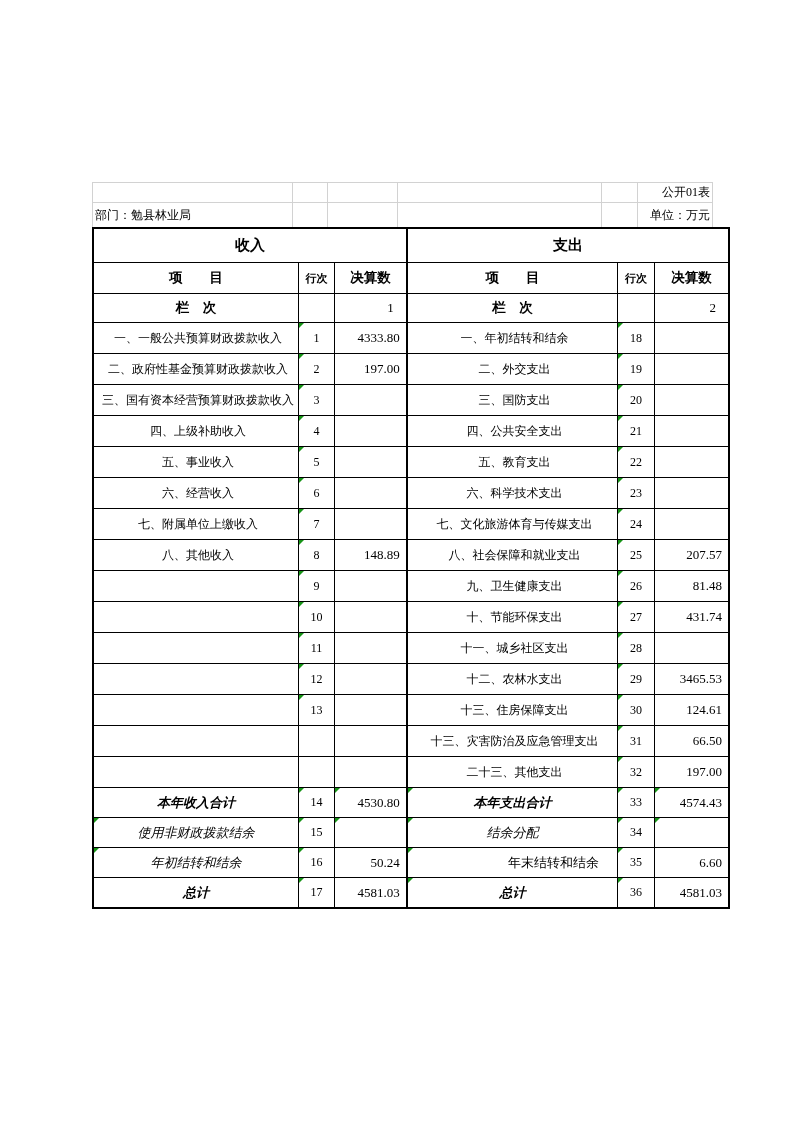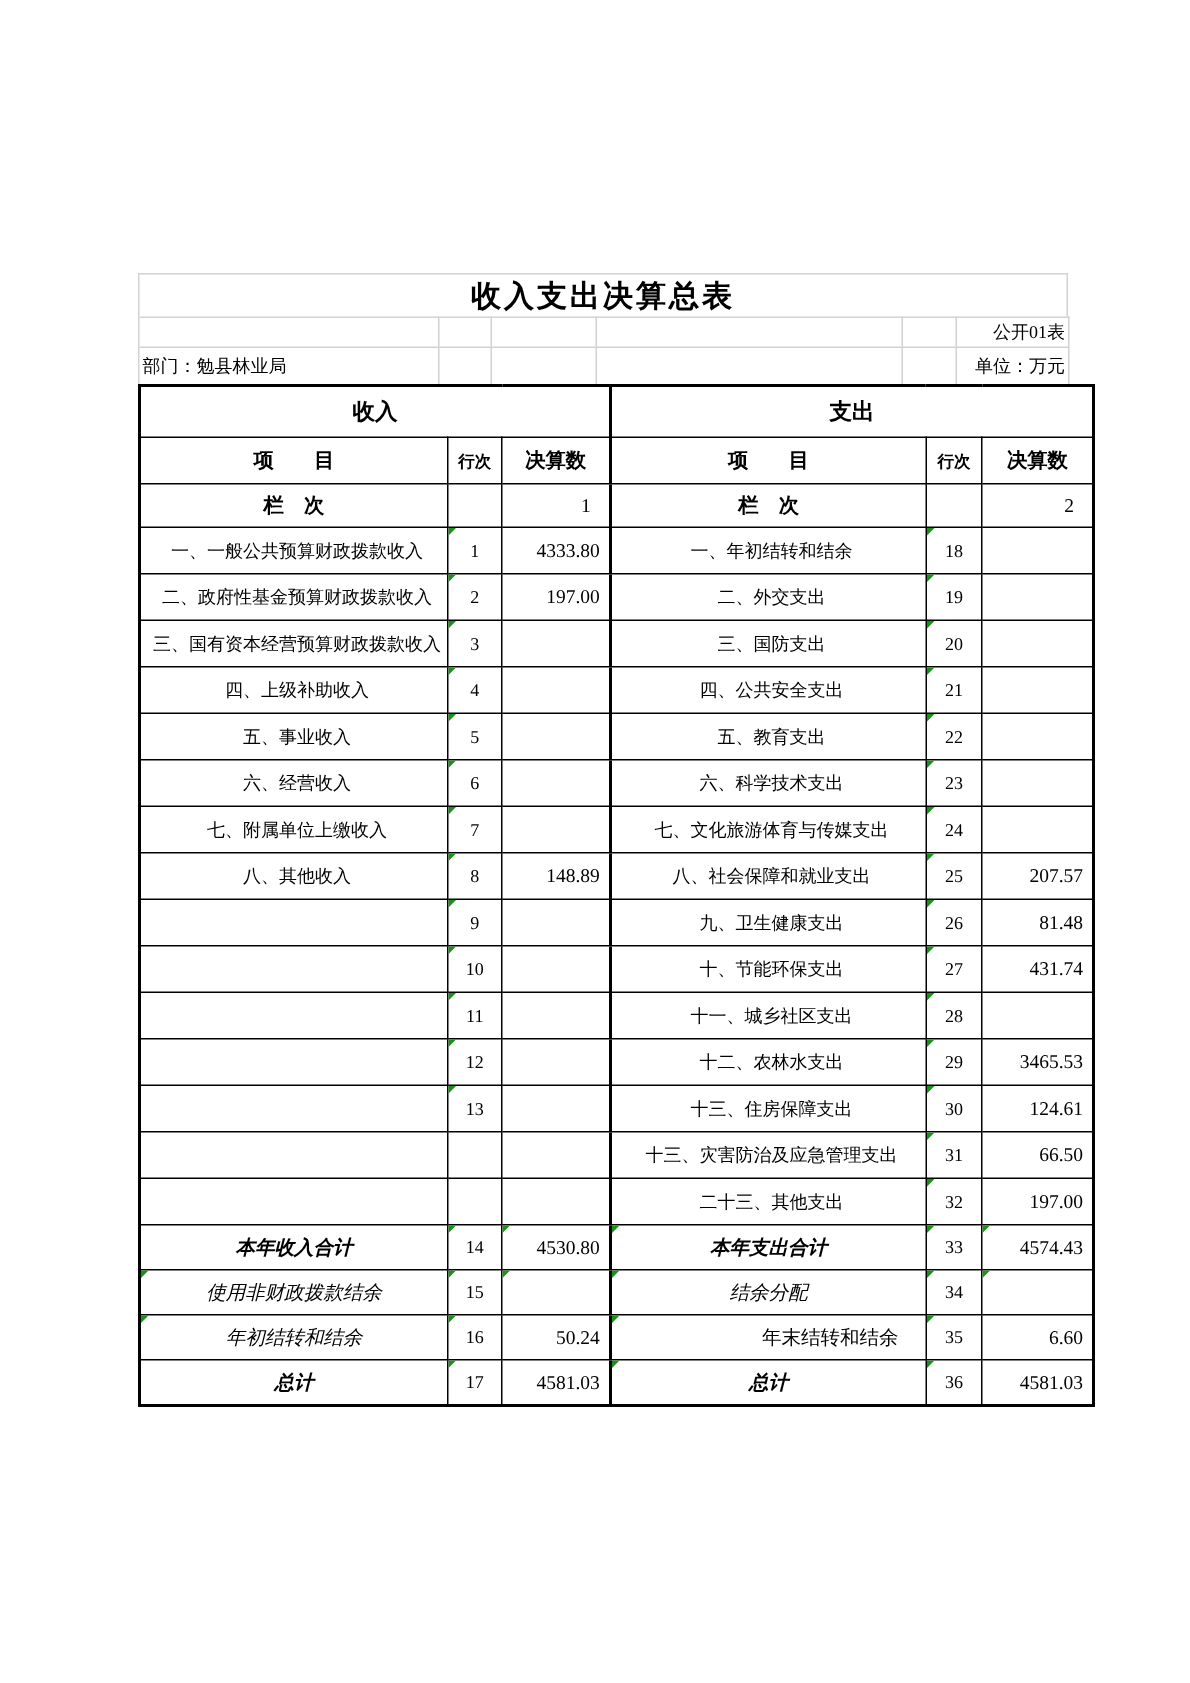--- a/index.html
+++ b/index.html
@@ -57,23 +57,20 @@
     position:absolute;top:0;left:0;width:0;height:0;
     border-top:5px solid var(--marker,#169416);
     border-right:5px solid transparent;
   }
 </style>
 </head>
 <body>
 
 <div class="doc">
 
-  <div class="title-row">
-    <h1>收入支出决算总表</h1>
-  </div>
 
   <div class="meta meta1">
     <div></div>
     <div></div>
     <div></div>
     <div></div>
     <div></div>
     <div class="r">公开01表</div>
   </div>
 

